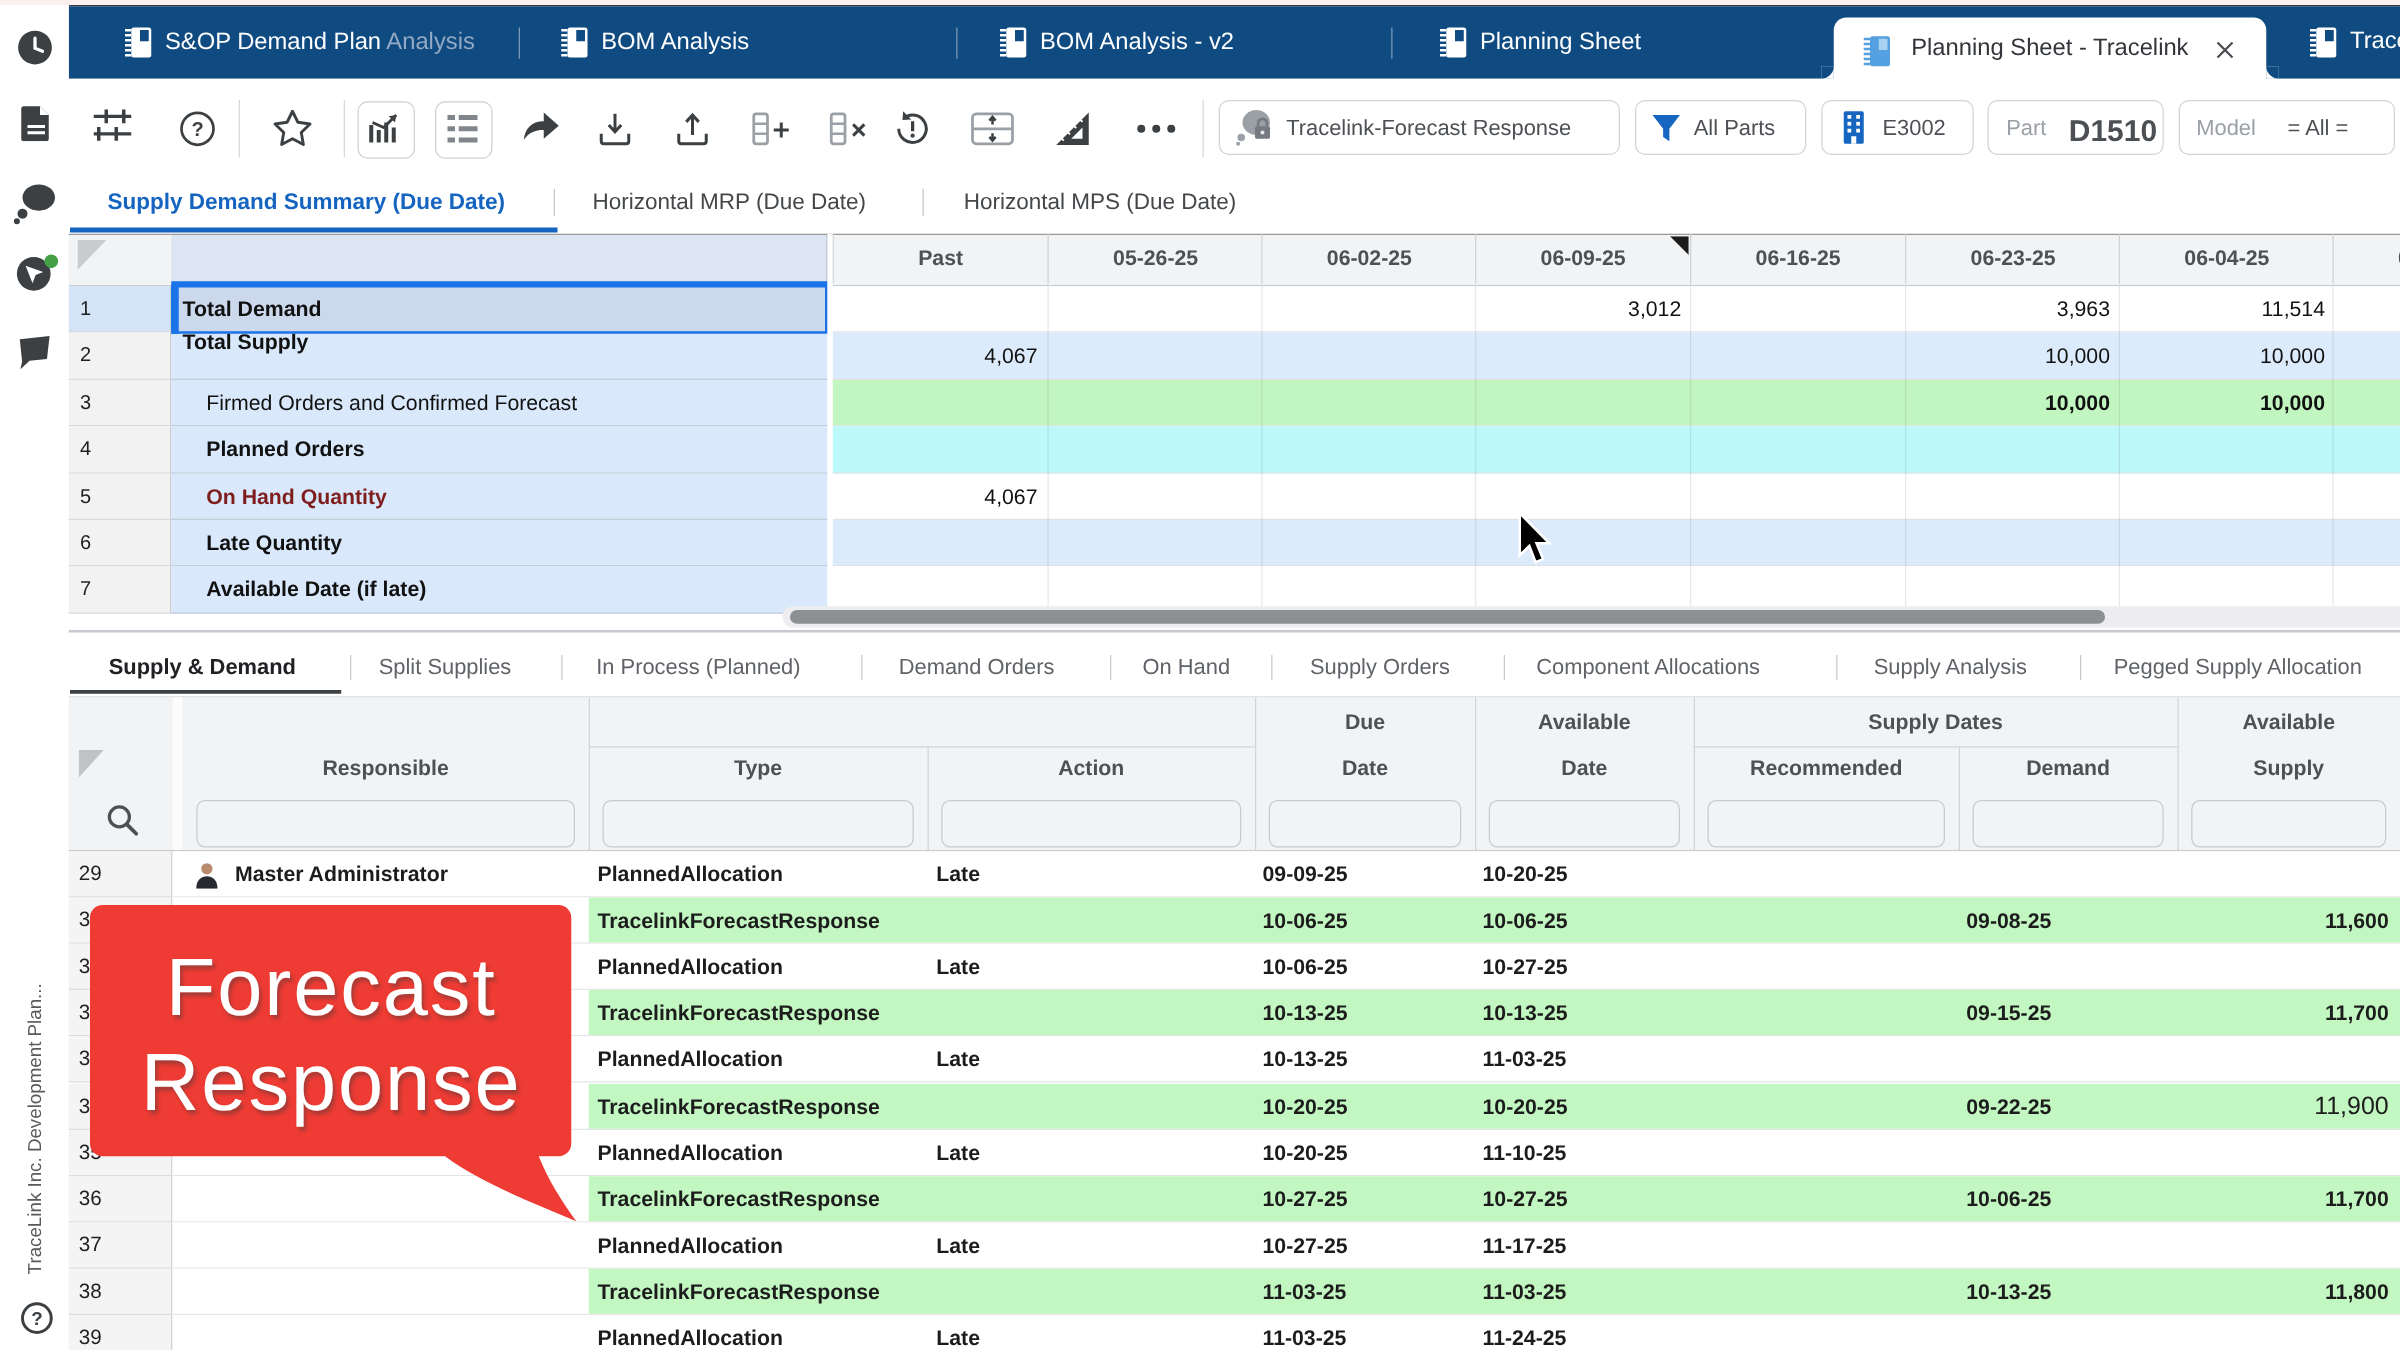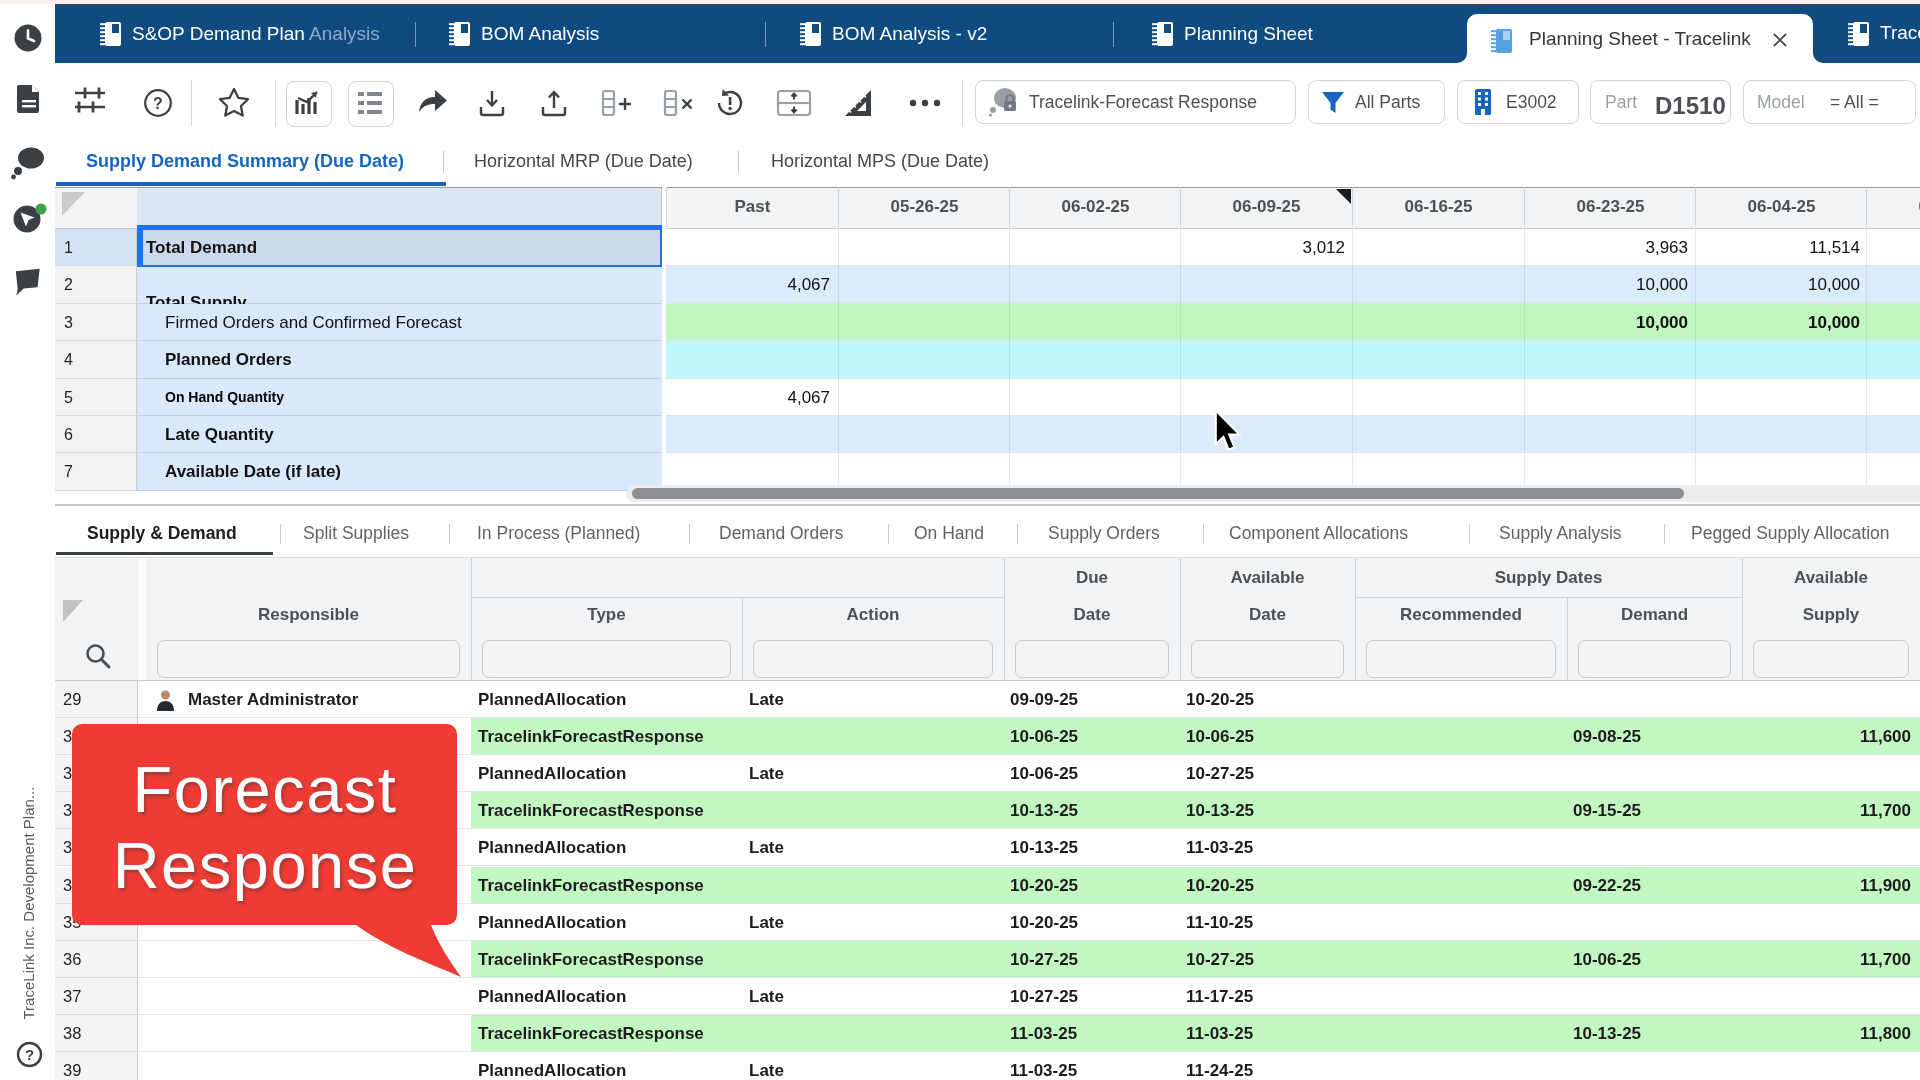--- a/index.html
+++ b/index.html
@@ -257,41 +257,41 @@
 <div class="tx" style="left:64px;top:229.0px;height:37.4px;line-height:37.4px;font-size:16px;color:#1f1f1f;">1</div>
 <div class="a" style="left:137px;top:229.0px;width:525px;height:37.4px;background:#ccd9ec;border-bottom:1px solid #c3cdd8;box-sizing:border-box;"></div>
 <div class="tx" style="left:146px;top:229.0px;height:37.4px;line-height:37.4px;font-size:17px;font-weight:bold;color:#111;">Total Demand</div>
 <div class="a" style="left:666px;top:229.0px;width:1254px;height:37.4px;background:#ffffff;border-bottom:1px solid #e0e2e4;box-sizing:border-box;"></div>
 <div class="tx" style="left:1195px;top:229.0px;width:150px;height:37.4px;line-height:37.4px;text-align:right;font-size:17px;font-weight:normal;color:#111;">3,012</div>
 <div class="tx" style="left:1538px;top:229.0px;width:150px;height:37.4px;line-height:37.4px;text-align:right;font-size:17px;font-weight:normal;color:#111;">3,963</div>
 <div class="tx" style="left:1710px;top:229.0px;width:150px;height:37.4px;line-height:37.4px;text-align:right;font-size:17px;font-weight:normal;color:#111;">11,514</div>
 <div class="a" style="left:55px;top:266.4px;width:82px;height:37.4px;background:#f2f2f2;border-bottom:1px solid #d9dadb;border-right:1px solid #c9cbcd;box-sizing:border-box;"></div>
 <div class="tx" style="left:64px;top:266.4px;height:37.4px;line-height:37.4px;font-size:16px;color:#1f1f1f;">2</div>
 <div class="a" style="left:137px;top:266.4px;width:525px;height:37.4px;background:#d9e8fb;border-bottom:1px solid #c3cdd8;box-sizing:border-box;"></div>
-<div class="tx" style="left:146px;top:284px;height:37.4px;line-height:37.4px;font-size:17px;font-weight:bold;color:#111;">Total Supply</div>
+<div class="tx" style="left:146px;top:255px;height:37.4px;line-height:37.4px;font-size:17px;font-weight:bold;color:#111;">Total Supply</div>
 <div class="a" style="left:666px;top:266.4px;width:1254px;height:37.4px;background:#dcebfc;border-bottom:1px solid #e0e2e4;box-sizing:border-box;"></div>
 <div class="tx" style="left:680px;top:266.4px;width:150px;height:37.4px;line-height:37.4px;text-align:right;font-size:17px;font-weight:normal;color:#111;">4,067</div>
 <div class="tx" style="left:1538px;top:266.4px;width:150px;height:37.4px;line-height:37.4px;text-align:right;font-size:17px;font-weight:normal;color:#111;">10,000</div>
 <div class="tx" style="left:1710px;top:266.4px;width:150px;height:37.4px;line-height:37.4px;text-align:right;font-size:17px;font-weight:normal;color:#111;">10,000</div>
 <div class="a" style="left:55px;top:303.8px;width:82px;height:37.4px;background:#f2f2f2;border-bottom:1px solid #d9dadb;border-right:1px solid #c9cbcd;box-sizing:border-box;"></div>
 <div class="tx" style="left:64px;top:303.8px;height:37.4px;line-height:37.4px;font-size:16px;color:#1f1f1f;">3</div>
 <div class="a" style="left:137px;top:303.8px;width:525px;height:37.4px;background:#d9e8fb;border-bottom:1px solid #c3cdd8;box-sizing:border-box;"></div>
 <div class="tx" style="left:165px;top:303.8px;height:37.4px;line-height:37.4px;font-size:17px;font-weight:normal;color:#111;">Firmed Orders and Confirmed Forecast</div>
 <div class="a" style="left:666px;top:303.8px;width:1254px;height:37.4px;background:#c2f6c0;border-bottom:1px solid #e0e2e4;box-sizing:border-box;"></div>
 <div class="tx" style="left:1538px;top:303.8px;width:150px;height:37.4px;line-height:37.4px;text-align:right;font-size:17px;font-weight:bold;color:#111;">10,000</div>
 <div class="tx" style="left:1710px;top:303.8px;width:150px;height:37.4px;line-height:37.4px;text-align:right;font-size:17px;font-weight:bold;color:#111;">10,000</div>
 <div class="a" style="left:55px;top:341.2px;width:82px;height:37.4px;background:#f2f2f2;border-bottom:1px solid #d9dadb;border-right:1px solid #c9cbcd;box-sizing:border-box;"></div>
 <div class="tx" style="left:64px;top:341.2px;height:37.4px;line-height:37.4px;font-size:16px;color:#1f1f1f;">4</div>
 <div class="a" style="left:137px;top:341.2px;width:525px;height:37.4px;background:#d9e8fb;border-bottom:1px solid #c3cdd8;box-sizing:border-box;"></div>
 <div class="tx" style="left:165px;top:341.2px;height:37.4px;line-height:37.4px;font-size:17px;font-weight:bold;color:#111;">Planned Orders</div>
 <div class="a" style="left:666px;top:341.2px;width:1254px;height:37.4px;background:#bdf8fb;border-bottom:1px solid #e0e2e4;box-sizing:border-box;"></div>
 <div class="a" style="left:55px;top:378.6px;width:82px;height:37.4px;background:#f2f2f2;border-bottom:1px solid #d9dadb;border-right:1px solid #c9cbcd;box-sizing:border-box;"></div>
 <div class="tx" style="left:64px;top:378.6px;height:37.4px;line-height:37.4px;font-size:16px;color:#1f1f1f;">5</div>
 <div class="a" style="left:137px;top:378.6px;width:525px;height:37.4px;background:#d9e8fb;border-bottom:1px solid #c3cdd8;box-sizing:border-box;"></div>
-<div class="tx" style="left:165px;top:378.6px;height:37.4px;line-height:37.4px;font-size:14px;font-weight:bold;color:#000000;">On Hand Quantity</div>
+<div class="tx" style="left:165px;top:378.6px;height:37.4px;line-height:37.4px;font-size:17px;font-weight:bold;color:#7f1d1d;">On Hand Quantity</div>
 <div class="a" style="left:666px;top:378.6px;width:1254px;height:37.4px;background:#ffffff;border-bottom:1px solid #e0e2e4;box-sizing:border-box;"></div>
 <div class="tx" style="left:680px;top:378.6px;width:150px;height:37.4px;line-height:37.4px;text-align:right;font-size:17px;font-weight:normal;color:#111;">4,067</div>
 <div class="a" style="left:55px;top:416.0px;width:82px;height:37.4px;background:#f2f2f2;border-bottom:1px solid #d9dadb;border-right:1px solid #c9cbcd;box-sizing:border-box;"></div>
 <div class="tx" style="left:64px;top:416.0px;height:37.4px;line-height:37.4px;font-size:16px;color:#1f1f1f;">6</div>
 <div class="a" style="left:137px;top:416.0px;width:525px;height:37.4px;background:#d9e8fb;border-bottom:1px solid #c3cdd8;box-sizing:border-box;"></div>
 <div class="tx" style="left:165px;top:416.0px;height:37.4px;line-height:37.4px;font-size:17px;font-weight:bold;color:#111;">Late Quantity</div>
 <div class="a" style="left:666px;top:416.0px;width:1254px;height:37.4px;background:#dcebfc;border-bottom:1px solid #e0e2e4;box-sizing:border-box;"></div>
 <div class="a" style="left:55px;top:453.4px;width:82px;height:37.4px;background:#f2f2f2;border-bottom:1px solid #d9dadb;border-right:1px solid #c9cbcd;box-sizing:border-box;"></div>
 <div class="tx" style="left:64px;top:453.4px;height:37.4px;line-height:37.4px;font-size:16px;color:#1f1f1f;">7</div>
 <div class="a" style="left:137px;top:453.4px;width:525px;height:37.4px;background:#d9e8fb;border-bottom:1px solid #c3cdd8;box-sizing:border-box;"></div>
@@ -413,21 +413,21 @@
 <div class="tx" style="left:1010px;top:829.4px;height:37.1px;line-height:37.1px;font-size:17px;font-weight:bold;color:#1c1c1c;">10-13-25</div>
 <div class="tx" style="left:1186px;top:829.4px;height:37.1px;line-height:37.1px;font-size:17px;font-weight:bold;color:#1c1c1c;">11-03-25</div>
 <div class="a" style="left:55px;top:866.5px;width:83px;height:37.1px;background:#f4f4f5;border-bottom:1px solid #dcdddf;border-right:1px solid #c9cbcd;box-sizing:border-box;"></div>
 <div class="tx" style="left:63px;top:866.5px;height:37.1px;line-height:37.1px;font-size:16.5px;color:#1f1f1f;">34</div>
 <div class="a" style="left:138px;top:866.5px;width:1782px;height:37.1px;background:#ffffff;border-bottom:1px solid #e4e5e7;box-sizing:border-box;"></div>
 <div class="a" style="left:471px;top:866.5px;width:1449px;height:36.1px;background:#c3f7c2;"></div>
 <div class="tx" style="left:478px;top:866.5px;height:37.1px;line-height:37.1px;font-size:17px;font-weight:bold;color:#1c1c1c;">TracelinkForecastResponse</div>
 <div class="tx" style="left:1010px;top:866.5px;height:37.1px;line-height:37.1px;font-size:17px;font-weight:bold;color:#1c1c1c;">10-20-25</div>
 <div class="tx" style="left:1186px;top:866.5px;height:37.1px;line-height:37.1px;font-size:17px;font-weight:bold;color:#1c1c1c;">10-20-25</div>
 <div class="tx" style="left:1573px;top:866.5px;height:37.1px;line-height:37.1px;font-size:17px;font-weight:bold;color:#1c1c1c;">09-22-25</div>
-<div class="tx" style="left:1791px;top:866.5px;width:120px;text-align:right;height:37.1px;line-height:37.1px;font-size:17px;font-weight:bold;color:#1c1c1c;">11,900</div>
+<div class="tx" style="left:1791px;top:866.5px;width:120px;text-align:right;height:37.1px;line-height:37.1px;font-size:20px;font-weight:normal;color:#1c1c1c;">11,900</div>
 <div class="a" style="left:55px;top:903.6px;width:83px;height:37.1px;background:#f4f4f5;border-bottom:1px solid #dcdddf;border-right:1px solid #c9cbcd;box-sizing:border-box;"></div>
 <div class="tx" style="left:63px;top:903.6px;height:37.1px;line-height:37.1px;font-size:16.5px;color:#1f1f1f;">35</div>
 <div class="a" style="left:138px;top:903.6px;width:1782px;height:37.1px;background:#ffffff;border-bottom:1px solid #e4e5e7;box-sizing:border-box;"></div>
 <div class="tx" style="left:478px;top:903.6px;height:37.1px;line-height:37.1px;font-size:17px;font-weight:bold;color:#1c1c1c;">PlannedAllocation</div>
 <div class="tx" style="left:749px;top:903.6px;height:37.1px;line-height:37.1px;font-size:17px;font-weight:bold;color:#1c1c1c;">Late</div>
 <div class="tx" style="left:1010px;top:903.6px;height:37.1px;line-height:37.1px;font-size:17px;font-weight:bold;color:#1c1c1c;">10-20-25</div>
 <div class="tx" style="left:1186px;top:903.6px;height:37.1px;line-height:37.1px;font-size:17px;font-weight:bold;color:#1c1c1c;">11-10-25</div>
 <div class="a" style="left:55px;top:940.7px;width:83px;height:37.1px;background:#f4f4f5;border-bottom:1px solid #dcdddf;border-right:1px solid #c9cbcd;box-sizing:border-box;"></div>
 <div class="tx" style="left:63px;top:940.7px;height:37.1px;line-height:37.1px;font-size:16.5px;color:#1f1f1f;">36</div>
 <div class="a" style="left:138px;top:940.7px;width:1782px;height:37.1px;background:#ffffff;border-bottom:1px solid #e4e5e7;box-sizing:border-box;"></div>

